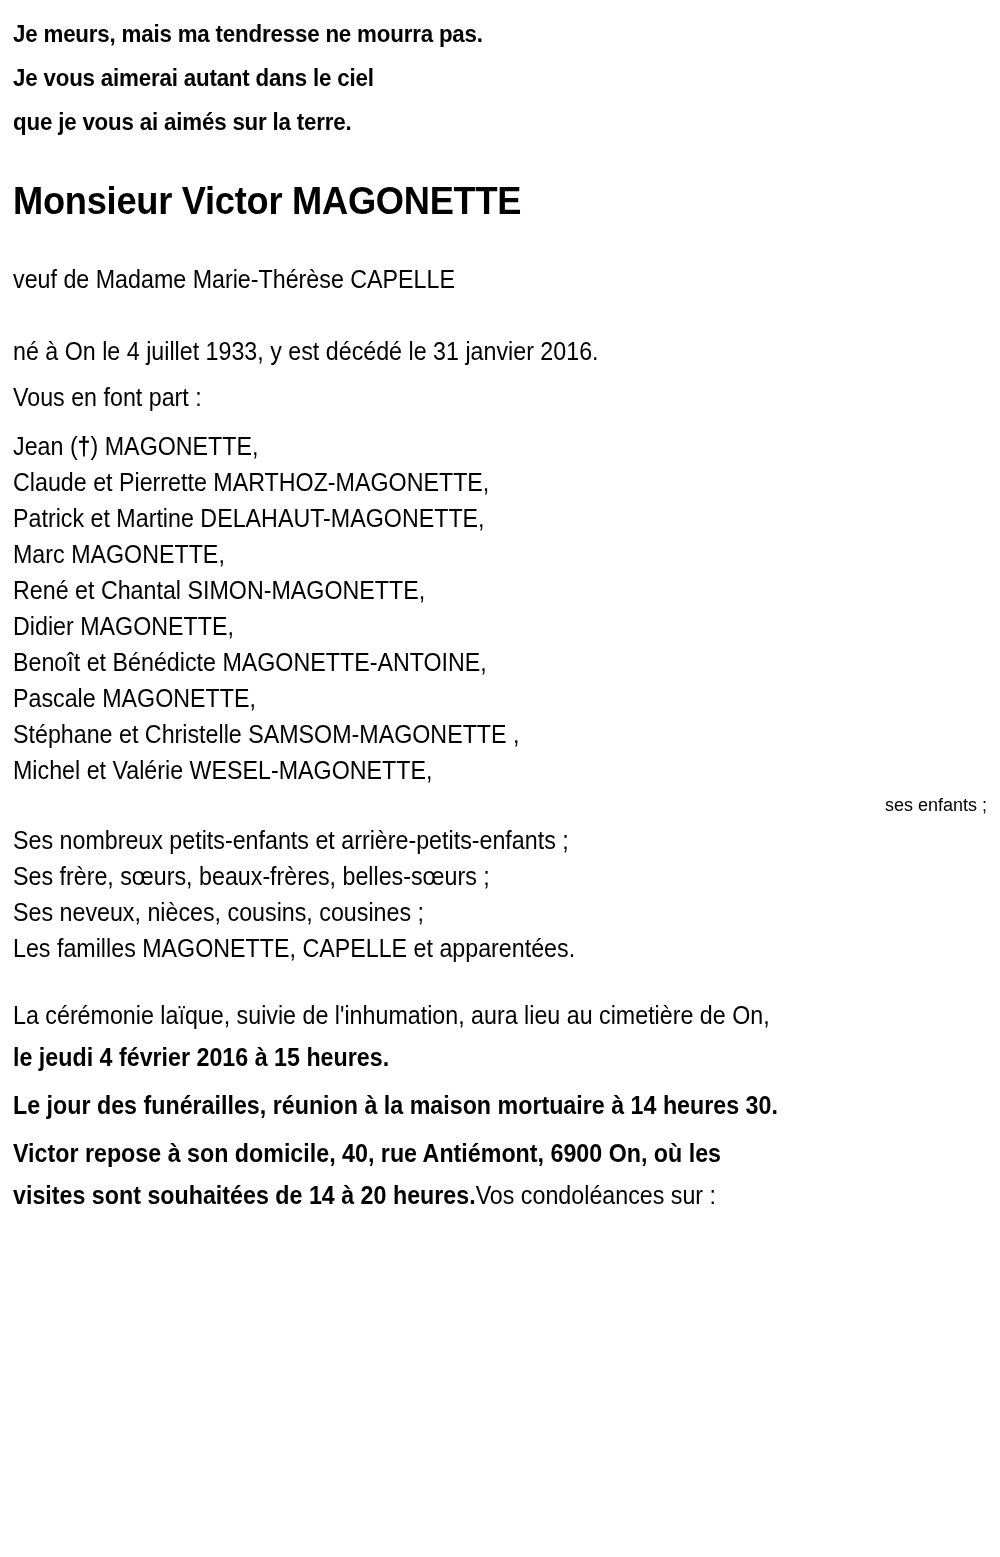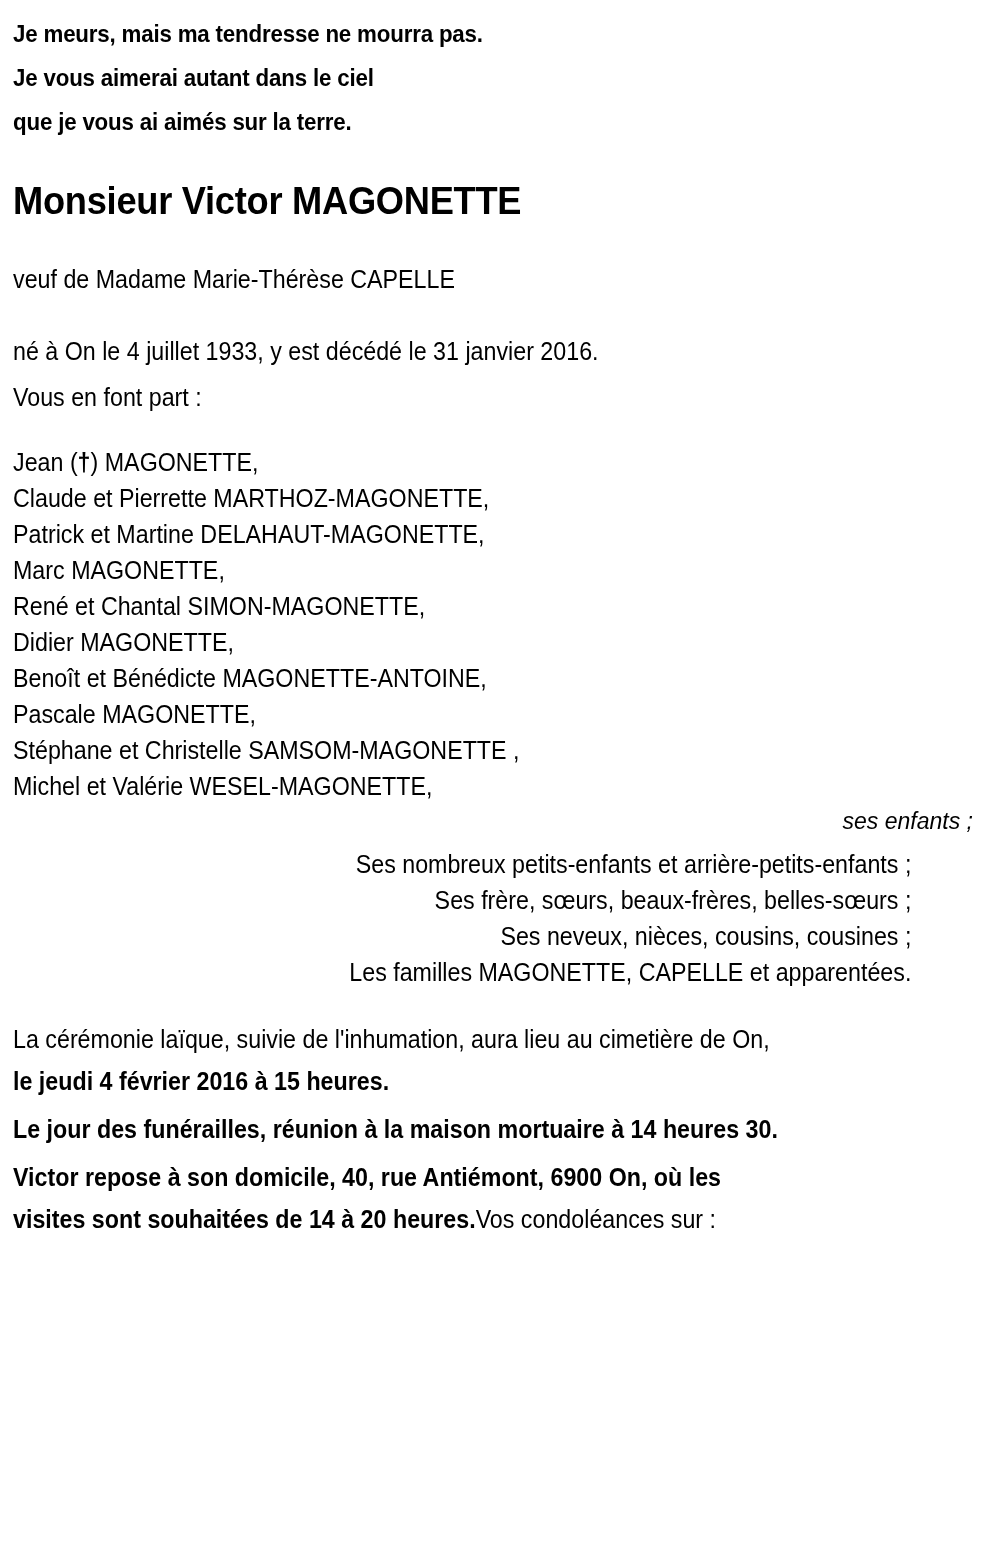--- a/index.html
+++ b/index.html
@@ -15,21 +15,21 @@
     overflow: hidden;
   }
   .page {
     position: relative;
     width: 1000px;
     height: 1557px;
     padding: 0;
     box-sizing: border-box;
   }
   .inner {
-    padding: 12px 21px 0 13px;
+    padding: 12px 7px 0 13px;
   }
 
   
   .epitaph {
     margin: 0 0 0 0;
   }
   .epitaph .line {
     font-weight: bold;
     font-size: 24px;
     line-height: 44px;
@@ -62,46 +62,44 @@
   }
   .spouse-line {
     margin-top: 26px;
   }
   .birth-line {
     margin-top: 26px;
   }
 
   
   .children-list {
-    margin-top: 24px;
+    margin-top: 8px;
   }
   .children-list .child {
     font-size: 25px;
     line-height: 36px;
     transform: scaleX(0.93);
     transform-origin: left center;
     white-space: nowrap;
   }
   .dagger {
     font-weight: bold;
   }
 
   .ses-enfants {
     text-align: right;
-    font-style: italic;
-    font-size: 23px;
+    font-size: 18px;
     line-height: 34px;
     padding-right: 6px;
     white-space: nowrap;
   }
 
   
   .relatives {
-    margin-top: 8px;
-    text-align: right;
+    margin-top: 0px;
   }
   .relatives .rel {
     font-size: 25px;
     line-height: 36px;
     transform: scaleX(0.93);
     transform-origin: left center;
     white-space: nowrap;
   }
 
   

